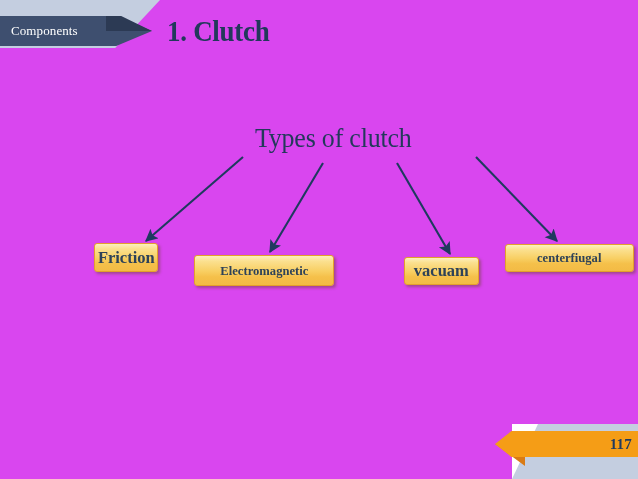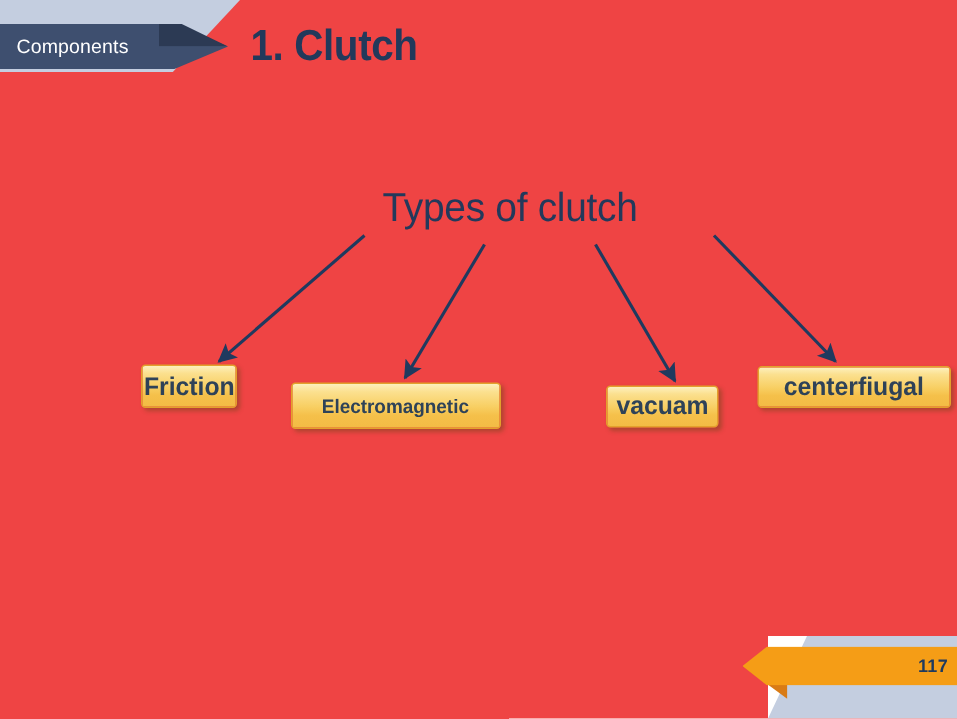--- a/index.html
+++ b/index.html
@@ -12,21 +12,22 @@
     height: 479px;
     position: relative;
     overflow: hidden;
     font-family: "Liberation Sans", sans-serif;
     -webkit-font-smoothing: antialiased;
   }
 
   .slide {
     position: absolute;
     inset: 0;
-    background: #ef4444;
+    background: #d946ef;
+    font-family: Liberation Serif, serif;
   }
 
   
   .header-band {
     position: absolute;
     left: 0;
     top: 0;
     width: 160px;
     height: 48px;
     background: #c4cee0;
@@ -132,21 +133,21 @@
   .box-electromagnetic {
     left: 194px; top: 255px;  width: 140px; height: 31px;
     font-size: 13px;
   }
   .box-vacuam {
     left: 404px; top: 257px;  width: 75px;  height: 28px;
     font-size: 17px;
   }
   .box-centerfiugal {
     left: 505px; top: 244px;  width: 129px; height: 28px;
-    font-size: 17px;
+    font-size: 13px;
   }
 
   
   .footer-band {
     position: absolute;
     left: 512px;
     top: 424px;
     width: 126px;
     height: 55px;
     background: #c4cee0;
@@ -175,21 +176,21 @@
     top: 431px;
     width: 143px;
     height: 26px;
     background: #f59d16;
     clip-path: polygon(11.5% 0, 100% 0, 100% 100%, 11.5% 100%, 0 50%);
   }
   .footer-page {
     position: absolute;
     right: 6px;
     top: 434px;
-    font-size: 12px;
+    font-size: 15px;
     line-height: 20px;
     font-weight: bold;
     color: #1f3a5f;
     letter-spacing: 0.2px;
   }
 </style>
 </head>
 <body>
 
 <div class="slide">

